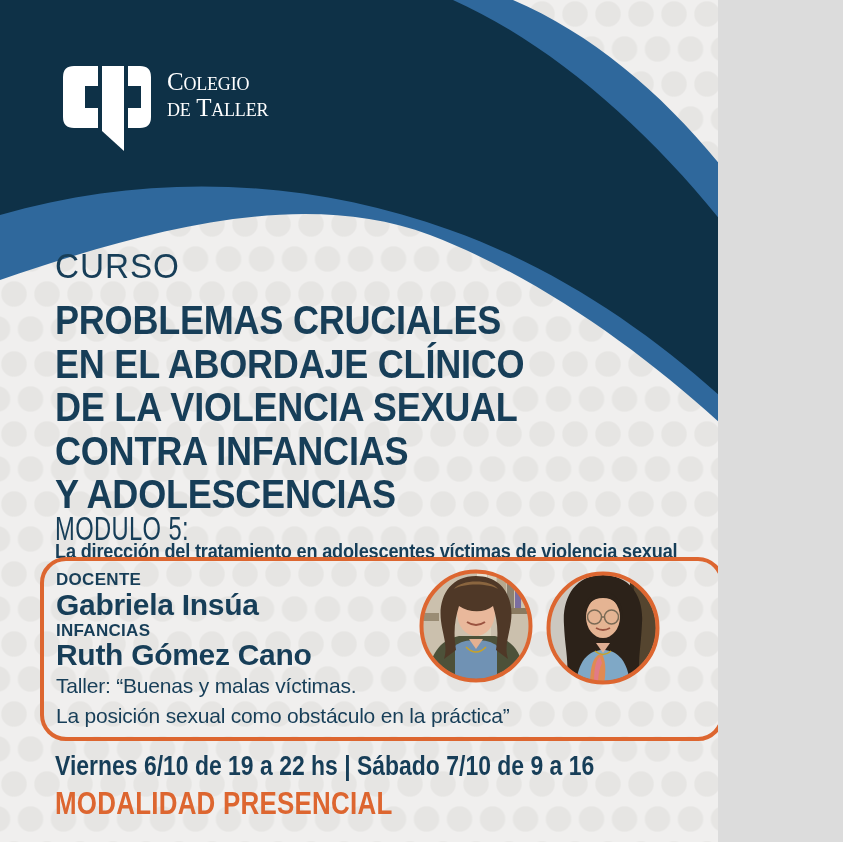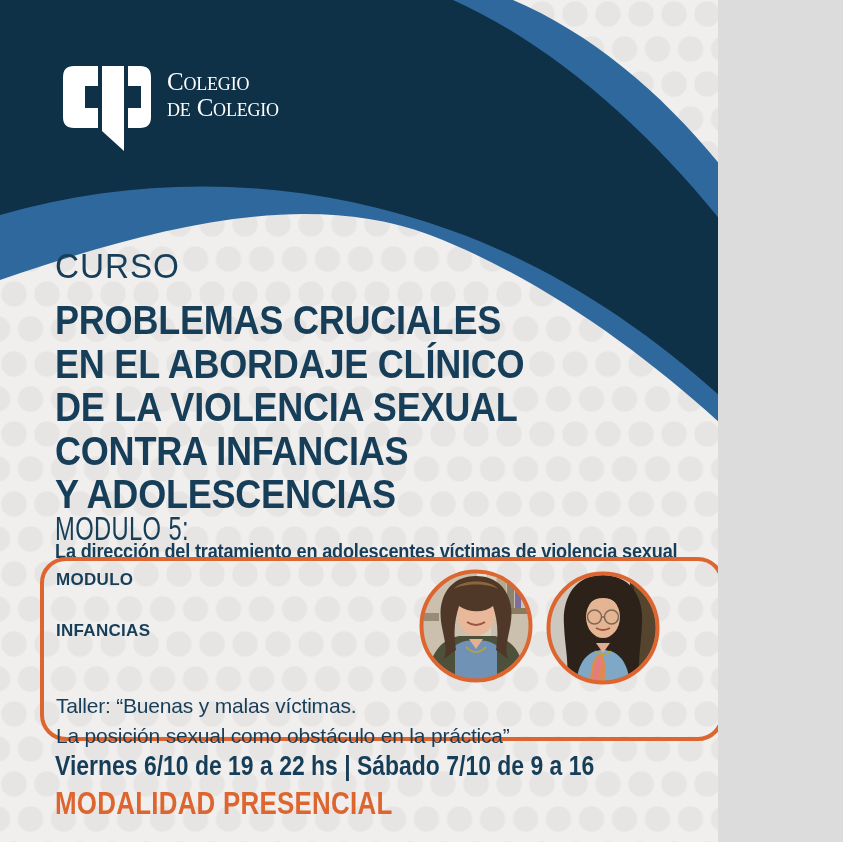--- a/index.html
+++ b/index.html
@@ -23,21 +23,21 @@
   .kicker{left:55px;top:246px;font-size:35px;letter-spacing:1px;transform:scaleX(.95);}
   .title{left:55px;top:299px;font-weight:bold;font-size:41px;line-height:43.5px;letter-spacing:-.3px;transform:scaleX(.88);transform-origin:0 0;}
   .module{left:55px;top:510px;font-size:33px;letter-spacing:.5px;transform:scaleX(.72);}
   .subtitle{left:55px;top:540px;font-size:19.5px;font-weight:bold;letter-spacing:-.2px;transform:scaleX(.93);}
   .speaker-box{
     position:absolute;left:40px;top:557px;width:684px;height:184px;
     border:4px solid var(--orange);border-radius:26px;background:transparent;
   }
   .role{position:absolute;left:56px;font-size:17px;font-weight:bold;letter-spacing:.3px;color:var(--text);white-space:nowrap;}
   .speaker{position:absolute;left:56px;font-size:30px;font-weight:bold;letter-spacing:-.3px;color:var(--text);white-space:nowrap;}
-  .taller{position:absolute;left:56px;font-size:21px;letter-spacing:-.2px;color:var(--text);white-space:nowrap;margin-top:20px;}
+  .taller{position:absolute;left:56px;font-size:21px;letter-spacing:-.2px;color:var(--text);white-space:nowrap;}
   .schedule{left:55px;top:751px;font-size:27px;font-weight:bold;transform:scaleX(.85);}
   .modality{left:55px;top:785px;font-size:32px;font-weight:bold;color:var(--orange);letter-spacing:.3px;transform:scaleX(.81);}
   .logo{position:absolute;left:63px;top:66px;}
   .logo-text{
     position:absolute;left:167px;top:69px;color:var(--white);
     font-family:"Liberation Serif",serif;font-variant:small-caps;
     font-size:25px;line-height:26px;letter-spacing:-.2px;white-space:nowrap;
   }
   .avatar{position:absolute;}
 </style>
@@ -51,37 +51,39 @@
     <path d="M0,0 L453,0 C610,70 770,250 843,420 L843,530 C760,420 620,290 450,230 C305,178 150,172 0,215 Z" fill="var(--navy)"></path>
   </svg>
 
   <svg class="logo" width="88" height="86" viewBox="0 0 88 86">
     <path d="M11,0 L35,0 L35,20 L22,20 L22,42 L35,42 L35,62 L11,62 Q0,62 0,51 L0,11 Q0,0 11,0 Z" fill="var(--white)"></path>
     <path d="M39,0 L61,0 L61,85 L39,65 Z" fill="var(--white)"></path>
     <path d="M65,0 L77,0 Q88,0 88,11 L88,51 Q88,62 77,62 L65,62 L65,42 L78,42 L78,20 L65,20 Z" fill="var(--white)"></path>
   </svg>
   <div class="logo-text">
     <div>Colegio</div>
-    <div>de Colegio</div>
+    <div>de Taller</div>
   </div>
 
   <div class="t kicker">CURSO</div>
   <div class="t title">
     <div>PROBLEMAS CRUCIALES</div>
     <div>EN EL ABORDAJE CLÍNICO</div>
     <div>DE LA VIOLENCIA SEXUAL</div>
     <div>CONTRA INFANCIAS</div>
     <div>Y ADOLESCENCIAS</div>
   </div>
   <div class="t module">MODULO 5:</div>
   <div class="t subtitle">La dirección del tratamiento en adolescentes víctimas de violencia sexual</div>
 
   <div class="speaker-box"></div>
-  <div class="role" style="top:570px;">MODULO</div>
+  <div class="role" style="top:570px;">DOCENTE</div>
+  <div class="speaker" style="top:588px;">Gabriela Insúa</div>
   <div class="role" style="top:621px;">INFANCIAS</div>
+  <div class="speaker" style="top:638px;">Ruth Gómez Cano</div>
   <div class="taller" style="top:674px;">Taller: “Buenas y malas víctimas.</div>
   <div class="taller" style="top:704px;">La posición sexual como obstáculo en la práctica”</div>
 
   <svg class="avatar" style="left:419px;top:569px;" width="114" height="114" viewBox="0 0 114 114">
     <defs>
         <clipPath id="clip1">
           <circle cx="57" cy="57" r="53"></circle>
         </clipPath>
       </defs>
     <g clip-path="url(#clip1)">

